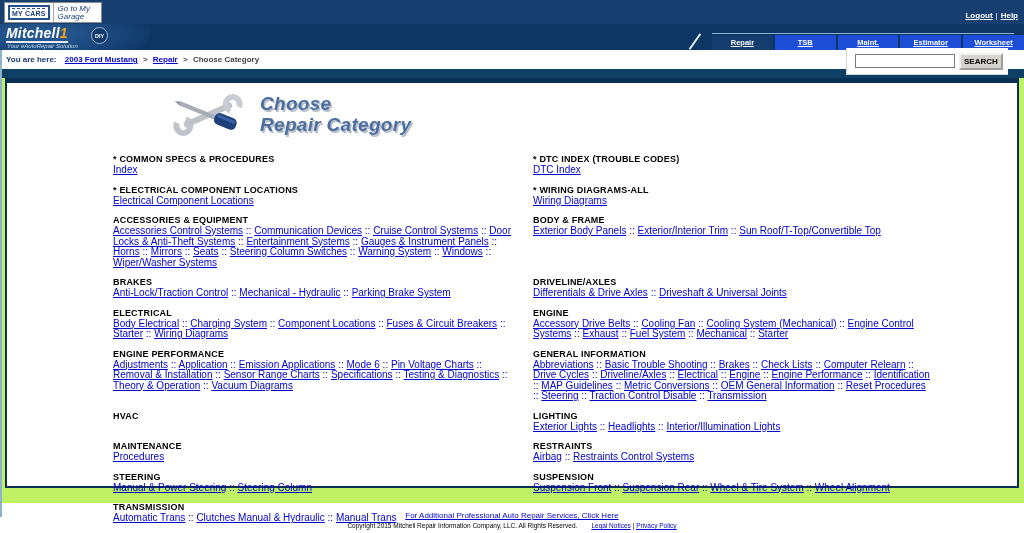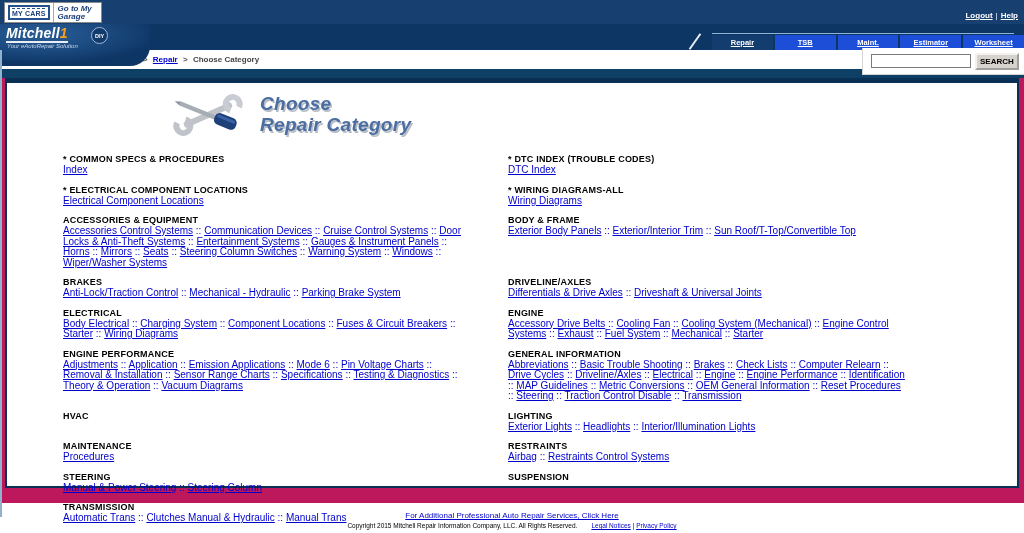--- a/index.html
+++ b/index.html
@@ -8,29 +8,29 @@
 
   
   .topbar { position:relative; height:24px; background:#173f70; }
   .garage-btn { position:absolute; left:4px; top:2px; height:21px; background:#fff;
                 border:1px solid #8a8a8a; display:flex; align-items:stretch; cursor:pointer; }
   .plate { display:flex; flex-direction:column; justify-content:flex-end; margin:2px 3px;
            border:2px solid #24508c; padding:0 2px 0; position:relative; }
   .plate-top { height:3px; background:repeating-linear-gradient(90deg,#24508c 0 3px,#fff 3px 5px); margin:1px 0 0; }
   .plate-txt { font-size:7px; font-weight:bold; color:#1d3f7a; letter-spacing:0.2px; line-height:9px; }
   .garage-label { border-left:1px solid #aaa; padding:2px 4px 0 4px; width:48px;
-                  font-size:8px; line-height:8px; font-weight:bold; font-style:italic; color:#1d3f7a; }
+                  font-size:8px; line-height:8px; font-weight:normal; font-style:italic; color:#1d3f7a; }
   .top-right { position:absolute; right:6px; top:4px; text-align:right; }
   .top-links a { color:#fff; font-size:8px; font-weight:bold; text-decoration:underline; cursor:pointer; }
   .top-links .sep { color:#fff; font-size:8px; margin:0 3px; }
   .version { color:#cfe0f0; font-size:6.5px; margin-top:1px; }
 
   
   .navbar { position:relative; height:26px; background:#0e3665; }
-  .logo-block { position:absolute; left:0; top:0; width:150px; height:42px;
+  .logo-block { position:absolute; left:0; top:0; width:150px; height:26px;
                 background:radial-gradient(ellipse 120px 30px at 40px 10px, #2a5d95 0%, #1b4a80 55%, #0e3665 100%);
                 border-bottom-right-radius:20px; cursor:pointer; }
   .logo-text { position:absolute; left:6px; top:2px; font-size:14px; line-height:14px;
                font-weight:bold; font-style:italic; color:#fff; letter-spacing:0.2px;
                border-bottom:2px solid #e8eef5; padding-bottom:1px; }
   .logo-text .one { color:#f7a01d; }
   .tagline { position:absolute; left:7px; top:19px; font-size:6px; font-style:italic; color:#c8d8ea; }
   .diy-badge { position:absolute; left:91px; top:3px; width:17px; height:17px; border-radius:50%;
                background:#123a6b; border:1px solid #9fb8d8; color:#fff; font-size:5.5px; font-weight:bold;
                display:flex; align-items:center; justify-content:center; }
@@ -43,36 +43,36 @@
   .tab.active { background:#123d6e; }
 
   
   .crumb-row { height:19px; background:#fff; padding-left:6px; line-height:19px; font-size:8px;
                font-weight:bold; white-space:nowrap; }
   .crumb-prefix { color:#13386b; margin-right:6px; }
   .crumb-row a { color:#0000cc; text-decoration:underline; cursor:pointer; }
   .crumb-sep { color:#555; margin:0 3px; }
   .crumb-current { color:#444; }
   .left-stripe { position:absolute; left:0; top:50px; width:2px; height:467px; background:#8fb3cc; z-index:8; }
-  .search-panel { position:absolute; top:48px; right:0; width:162px; height:27px; background:#fff;
+  .search-panel { position:absolute; top:48px; right:16px; width:162px; height:27px; background:#fff;
                   z-index:9; display:flex; align-items:center; padding-left:8px;
                   border-left:1px solid #d5d5d5; border-bottom:1px solid #d5d5d5; }
   .search-panel input { width:100px; height:14px; border:1px solid #7a7a7a; font-size:8px; padding:0 2px; }
   .search-btn { margin-left:4px; height:17px; font-size:8px; font-weight:bold; color:#000;
                 background:#d6d3ce; border:2px outset #f4f2ee; padding:0 3px; cursor:pointer;
                 font-family:"Liberation Sans", sans-serif; }
 
   
-  .page-bg { height:425px; background:#be185d; }
+  .page-bg { height:425px; background:#bef264; }
   .content-box { margin:9px 5px 6px; height:410px; background:#fff;
                  border:2px solid #0a2f55; border-top-width:5px; position:relative; }
   .page-header { display:flex; align-items:flex-start; margin:8px 0 0 163px; }
   .title { margin-left:14px; margin-top:2px; font-style:italic; font-weight:bold; font-size:19px;
            line-height:21px; color:#4a6da2; text-shadow:1.5px 1.5px 0 #b9bec6; letter-spacing:0.3px; }
-  .cat-grid { margin:15px 0 0 56px; display:grid; grid-template-columns:400px 400px; column-gap:45px; }
+  .cat-grid { margin:15px 0 0 106px; display:grid; grid-template-columns:400px 400px; column-gap:20px; }
   .cat-cell { margin-bottom:9px; }
   .cat-heading { font-size:9px; font-weight:bold; color:#000; letter-spacing:0.2px; margin-bottom:1px; }
   .cat-links { font-size:10px; line-height:10.5px; }
   .cat-link { color:#0000cc; text-decoration:underline; cursor:pointer; }
   .cat-sep { color:#0000cc; }
 
   
   .footer { height:40px; background:#fff; text-align:center; padding-top:1px; }
   .footer-promo a { font-size:8px; color:#0000cc; text-decoration:underline; cursor:pointer; }
   .footer-copy { font-size:6.5px; color:#000; line-height:7.5px; }
@@ -219,20 +219,21 @@
         <div class="cat-cell">
           <div class="cat-heading">RESTRAINTS</div>
           <div class="cat-links"><a class="cat-link">Airbag</a><span class="cat-sep"> :: </span><a class="cat-link">Restraints Control Systems</a></div>
         </div>
         <div class="cat-cell">
           <div class="cat-heading">STEERING</div>
           <div class="cat-links"><a class="cat-link">Manual &amp; Power Steering</a><span class="cat-sep"> :: </span><a class="cat-link">Steering Column</a></div>
         </div>
         <div class="cat-cell">
           <div class="cat-heading">SUSPENSION</div>
+          <div class="cat-links"><a class="cat-link">Suspension Front</a><span class="cat-sep"> :: </span><a class="cat-link">Suspension Rear</a><span class="cat-sep"> :: </span><a class="cat-link">Wheel &amp; Tire System</a><span class="cat-sep"> :: </span><a class="cat-link">Wheel Alignment</a></div>
         </div>
         <div class="cat-cell">
           <div class="cat-heading">TRANSMISSION</div>
           <div class="cat-links"><a class="cat-link">Automatic Trans</a><span class="cat-sep"> :: </span><a class="cat-link">Clutches Manual &amp; Hydraulic</a><span class="cat-sep"> :: </span><a class="cat-link">Manual Trans</a></div>
         </div>
         <div class="cat-cell"></div>
       </div>
 
   </div>
 </div>

